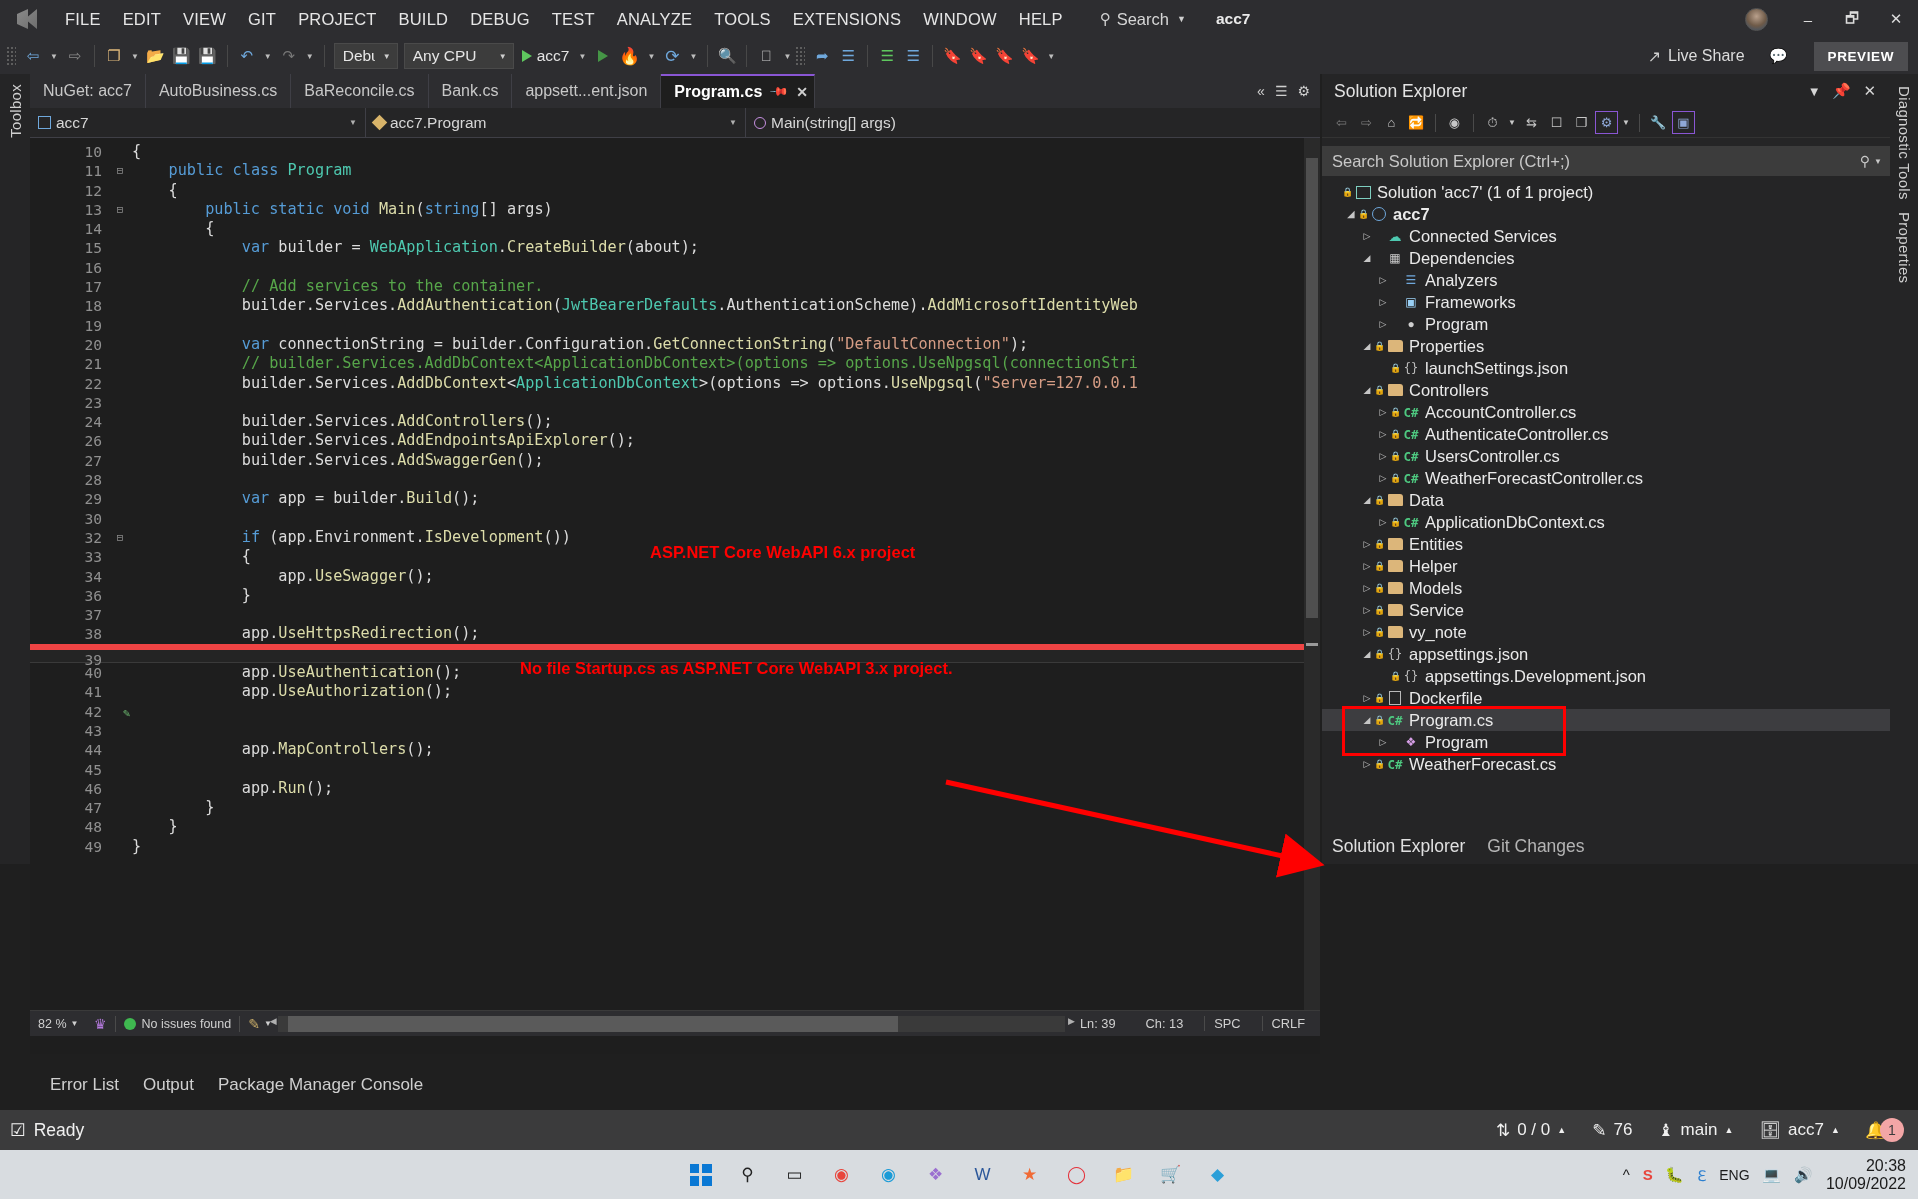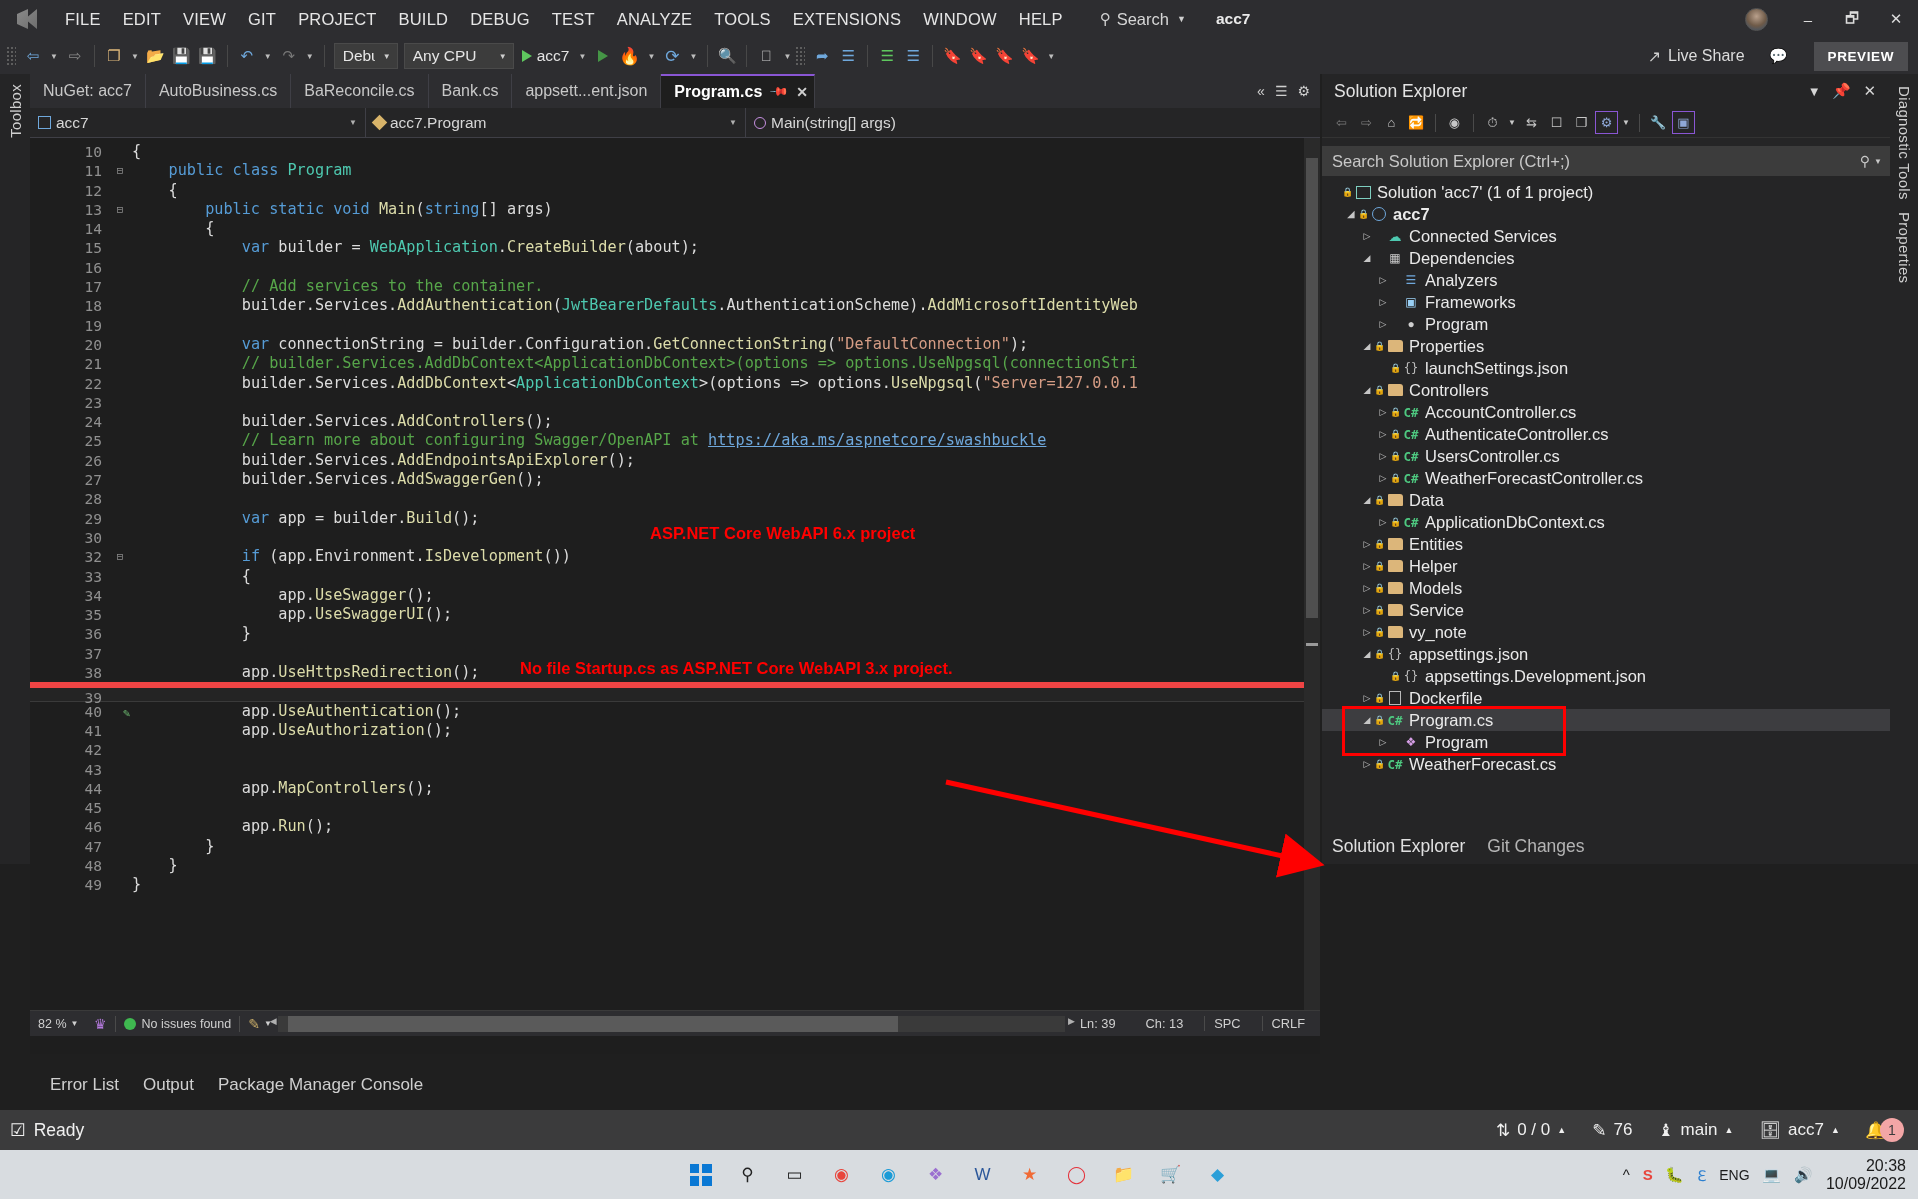--- a/index.html
+++ b/index.html
@@ -427,47 +427,45 @@
           <div class="crow"><div class="gutter">15</div><div class="fold"></div><div class="ctext"><span>            </span><span class="kw">var </span><span class="pln">builder </span><span class="punc">= </span><span class="cls">WebApplication</span><span class="punc">.</span><span class="mth">CreateBuilder</span><span class="punc">(about);</span></div></div>
           <div class="crow"><div class="gutter">16</div><div class="fold"></div><div class="ctext"><span>            </span></div></div>
           <div class="crow"><div class="gutter">17</div><div class="fold"></div><div class="ctext"><span>            </span><span class="cmt">// Add services to the container.</span></div></div>
           <div class="crow"><div class="gutter">18</div><div class="fold"></div><div class="ctext"><span>            </span><span class="pln">builder</span><span class="punc">.</span><span class="pln">Services</span><span class="punc">.</span><span class="mth">AddAuthentication</span><span class="punc">(</span><span class="cls">JwtBearerDefaults</span><span class="punc">.</span><span class="pln">AuthenticationScheme</span><span class="punc">).</span><span class="mth">AddMicrosoftIdentityWeb</span></div></div>
           <div class="crow"><div class="gutter">19</div><div class="fold"></div><div class="ctext"><span>            </span></div></div>
           <div class="crow"><div class="gutter">20</div><div class="fold"></div><div class="ctext"><span>            </span><span class="kw">var </span><span class="pln">connectionString </span><span class="punc">= </span><span class="pln">builder</span><span class="punc">.</span><span class="pln">Configuration</span><span class="punc">.</span><span class="mth">GetConnectionString</span><span class="punc">(</span><span class="str">"DefaultConnection"</span><span class="punc">);</span></div></div>
           <div class="crow"><div class="gutter">21</div><div class="fold"></div><div class="ctext"><span>            </span><span class="cmt">// builder.Services.AddDbContext&lt;ApplicationDbContext&gt;(options =&gt; options.UseNpgsql(connectionStri</span></div></div>
           <div class="crow"><div class="gutter">22</div><div class="fold"></div><div class="ctext"><span>            </span><span class="pln">builder</span><span class="punc">.</span><span class="pln">Services</span><span class="punc">.</span><span class="mth">AddDbContext</span><span class="punc">&lt;</span><span class="cls">ApplicationDbContext</span><span class="punc">&gt;(options =&gt; options.</span><span class="mth">UseNpgsql</span><span class="punc">(</span><span class="str">"Server=127.0.0.1</span></div></div>
           <div class="crow"><div class="gutter">23</div><div class="fold"></div><div class="ctext"><span>            </span></div></div>
           <div class="crow"><div class="gutter">24</div><div class="fold"></div><div class="ctext"><span>            </span><span class="pln">builder</span><span class="punc">.</span><span class="pln">Services</span><span class="punc">.</span><span class="mth">AddControllers</span><span class="punc">();</span></div></div>
-          <div class="crow"><div class="gutter">25</div><div class="fold"></div><div class="ctext"><span>            </span><span class="cmt">// Learn more about configuring Swagger/OpenAPI at </span><span class="lnk">https://aka.ms/aspnetcore/swashbuckle</span></div></div>
           <div class="crow"><div class="gutter">26</div><div class="fold"></div><div class="ctext"><span>            </span><span class="pln">builder</span><span class="punc">.</span><span class="pln">Services</span><span class="punc">.</span><span class="mth">AddEndpointsApiExplorer</span><span class="punc">();</span></div></div>
           <div class="crow"><div class="gutter">27</div><div class="fold"></div><div class="ctext"><span>            </span><span class="pln">builder</span><span class="punc">.</span><span class="pln">Services</span><span class="punc">.</span><span class="mth">AddSwaggerGen</span><span class="punc">();</span></div></div>
           <div class="crow"><div class="gutter">28</div><div class="fold"></div><div class="ctext"><span>            </span></div></div>
           <div class="crow"><div class="gutter">29</div><div class="fold"></div><div class="ctext"><span>            </span><span class="kw">var </span><span class="pln">app </span><span class="punc">= </span><span class="pln">builder</span><span class="punc">.</span><span class="mth">Build</span><span class="punc">();</span></div></div>
           <div class="crow"><div class="gutter">30</div><div class="fold"></div><div class="ctext"><span>            </span></div></div>
           <div class="crow"><div class="gutter">32</div><div class="fold">⊟</div><div class="ctext"><span>            </span><span class="kw">if </span><span class="punc">(app.</span><span class="pln">Environment</span><span class="punc">.</span><span class="mth">IsDevelopment</span><span class="punc">())</span></div></div>
           <div class="crow"><div class="gutter">33</div><div class="fold"></div><div class="ctext"><span>            </span><span class="punc">{</span></div></div>
           <div class="crow"><div class="gutter">34</div><div class="fold"></div><div class="ctext"><span>                </span><span class="punc">app.</span><span class="mth">UseSwagger</span><span class="punc">();</span></div></div>
-          <div class="crow"><div class="gutter">35</div><div class="fold"></div><div class="ctext"><span>                </span><span class="punc">app.</span><span class="mth">UseSwaggerUI</span><span class="punc">();</span></div></div>
           <div class="crow"><div class="gutter">36</div><div class="fold"></div><div class="ctext"><span>            </span><span class="punc">}</span></div></div>
           <div class="crow"><div class="gutter">37</div><div class="fold"></div><div class="ctext"><span>            </span></div></div>
           <div class="crow"><div class="gutter">38</div><div class="fold"></div><div class="ctext"><span>            </span><span class="punc">app.</span><span class="mth">UseHttpsRedirection</span><span class="punc">();</span></div></div>
           <div class="crow cur"><div class="gutter">39</div><div class="fold"></div><div class="ctext"><span>            </span></div></div>
           <div class="crow"><div class="gutter">40</div><div class="fold"></div><div class="ctext"><span>            </span><span class="punc">app.</span><span class="mth">UseAuthentication</span><span class="punc">();</span></div></div>
           <div class="crow"><div class="gutter">41</div><div class="fold"></div><div class="ctext"><span>            </span><span class="punc">app.</span><span class="mth">UseAuthorization</span><span class="punc">();</span></div></div>
           <div class="crow"><div class="gutter">42</div><div class="fold"></div><div class="ctext"><span>            </span></div></div>
           <div class="crow"><div class="gutter">43</div><div class="fold"></div><div class="ctext"><span>            </span></div></div>
           <div class="crow"><div class="gutter">44</div><div class="fold"></div><div class="ctext"><span>            </span><span class="punc">app.</span><span class="mth">MapControllers</span><span class="punc">();</span></div></div>
           <div class="crow"><div class="gutter">45</div><div class="fold"></div><div class="ctext"><span>            </span></div></div>
           <div class="crow"><div class="gutter">46</div><div class="fold"></div><div class="ctext"><span>            </span><span class="punc">app.</span><span class="mth">Run</span><span class="punc">();</span></div></div>
           <div class="crow"><div class="gutter">47</div><div class="fold"></div><div class="ctext"><span>        </span><span class="punc">}</span></div></div>
           <div class="crow"><div class="gutter">48</div><div class="fold"></div><div class="ctext"><span>    </span><span class="punc">}</span></div></div>
           <div class="crow"><div class="gutter">49</div><div class="fold"></div><div class="ctext"><span class="punc">}</span></div></div>
         </div>
       <div id="annotations">
-          <div class="ann" style="left: 620px; top: 386px; color: rgb(255, 0, 0);">ASP.NET Core WebAPI 6.x project</div>
+          <div class="ann" style="left: 620px; top: 405px; color: rgb(255, 0, 0);">ASP.NET Core WebAPI 6.x project</div>
           <div class="ann" style="left: 490px; top: 521px; color: rgb(255, 0, 0);">No file Startup.cs as ASP.NET Core WebAPI 3.x project.</div>
         </div>
       <div class="ed-vscroll" style="top:0;">
         <div class="ed-vthumb"></div>
         <div class="ed-vmark" style="top:505px;"></div>
       </div>
     <div class="pencil" style="top: 565.7px;">✎</div>
       </div>
 
     <div class="ed-status">

